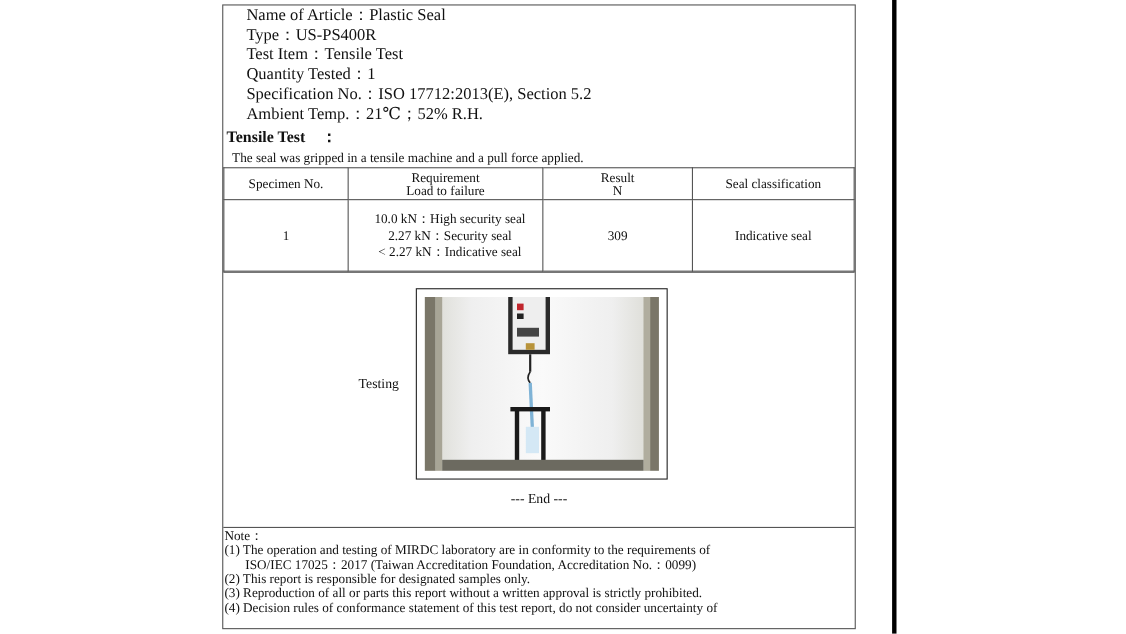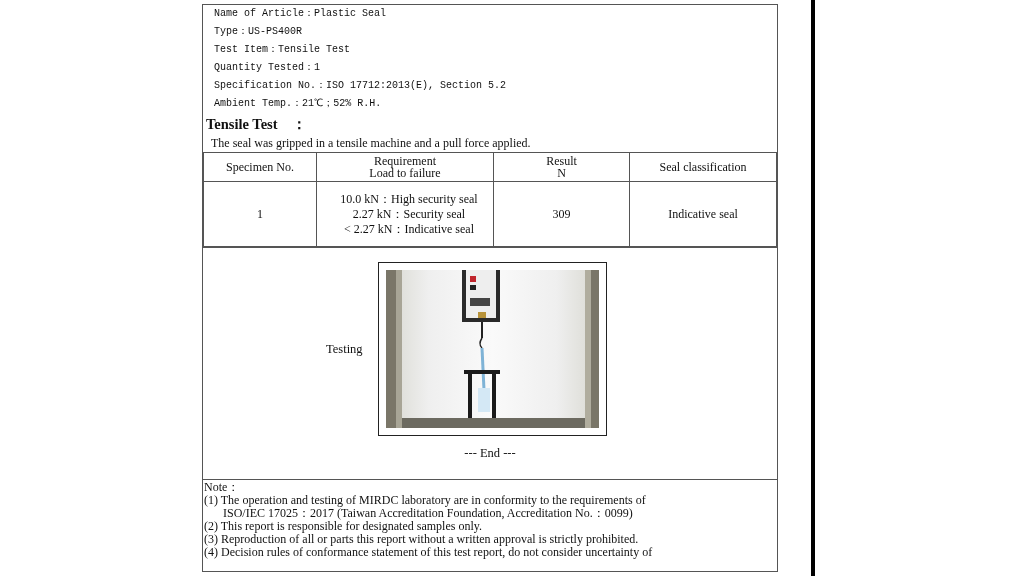--- a/index.html
+++ b/index.html
@@ -1,21 +1,21 @@
 <!DOCTYPE html>
 <html><head>
 <meta charset="utf-8">
 <style>
   html, body { margin:0; padding:0; }
   body { width:1024px; height:576px; background:#ffffff; position:relative; overflow:hidden;
          font-family:"Liberation Serif","DejaVu Serif",serif; color:#111; }
   .page { position:absolute; left:202px; top:4px; width:576px; height:568px;
           border:1.5px solid #555; box-sizing:border-box; }
   .rbar { position:absolute; left:811px; top:0; width:4px; height:576px; background:#000; }
-  .hdr { position:absolute; left:11px; font-size:10px; line-height:18px; white-space:nowrap;font-family:Liberation Mono, monospace; }
+  .hdr { position:absolute; left:21px; font-size:15px; line-height:18px; white-space:nowrap; }
   .h-title { position:absolute; left:3px; top:110px; font-size:14.5px; font-weight:bold; }
   .desc { position:absolute; left:8px; top:131px; font-size:12px; }
   table.res { position:absolute; left:0; top:147px; width:574px; border-collapse:collapse; font-size:12px;padding-left:21px; }
   table.res td, table.res th { border:1.5px solid #555; text-align:center; font-weight:normal; padding:0; }
   table.res th { height:28px; line-height:12px; }
   table.res td { height:64px; }
   .req { text-align:center; padding-left:8px !important; line-height:15px; }
   .section { position:absolute; left:0; top:242px; width:574px; height:225px; border-top:1.5px solid #555; box-sizing:border-box; }
   .testing-label { position:absolute; left:123px; top:94px; font-size:12.5px; }
   .photo { position:absolute; left:175px; top:14px; width:229px; height:174px; border:1.5px solid #222; background:#fff; box-sizing:border-box; }

